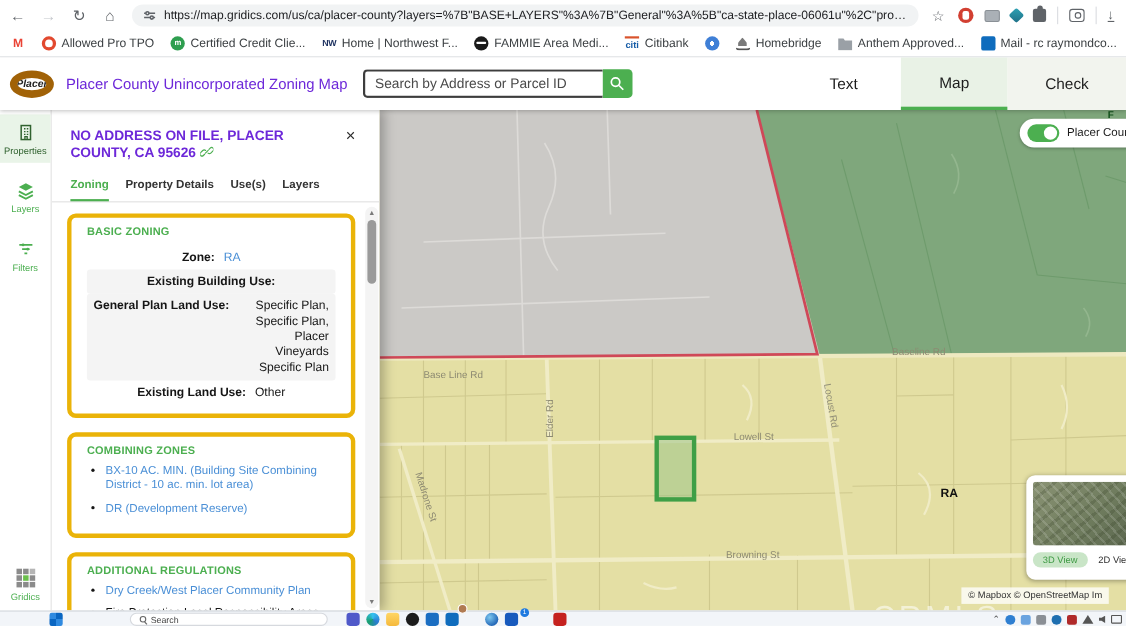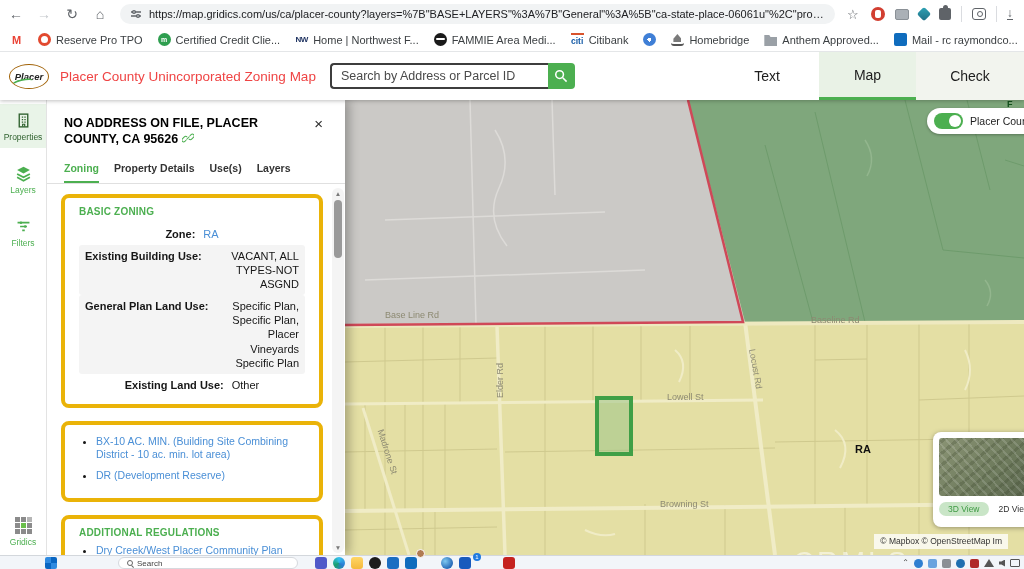--- a/index.html
+++ b/index.html
@@ -40,23 +40,23 @@
   .bk-citi { color:#155ba6; background:none; font-size:8.5px; font-weight:bold; text-transform:lowercase; border-top:2px solid #d9532c; border-radius:0; }
   .bk-flower { border-radius:50%; background:radial-gradient(circle at 50% 50%, #fff 0 2px, #3f7fd6 2px 6px); }
   .bk-home { background:none; border-bottom:2px solid #555; position:relative; }
   .bk-home::after { content:""; position:absolute; left:2px; top:1px; width:8px; height:8px; background:#7a7a7a; clip-path:polygon(50% 0,100% 60%,100% 100%,0 100%,0 60%); }
   .bk-folder { background:#9aa0a6; clip-path:polygon(0 15%,38% 15%,48% 30%,100% 30%,100% 100%,0 100%); border-radius:0; }
   .bk-outlook { background:#0f6cbd; border-radius:2px; }
   .bk-folder-end { width:14px; height:11px; background:#9aa0a6; clip-path:polygon(0 12%,40% 12%,50% 28%,100% 28%,100% 100%,0 100%); }
 
   
   .appheader { position:absolute; top:52px; left:0; right:0; height:48px; background:#fff; box-shadow:0 1px 4px rgba(0,0,0,.25); z-index:10; display:flex; align-items:center; }
-  .plogo { position:relative; margin-left:9px; width:40px; height:25px; border:1px solid #a16207; border-radius:50%; display:flex; align-items:center; justify-content:center; font-size:9.5px; font-weight:bold; font-style:italic; color:#222; background:#fff; overflow:hidden; flex:none; }
+  .plogo { position:relative; margin-left:9px; width:40px; height:25px; border:7px solid #a16207; border-radius:50%; display:flex; align-items:center; justify-content:center; font-size:9.5px; font-weight:bold; font-style:italic; color:#222; background:#fff; overflow:hidden; flex:none; }
   .plogo::after { content:""; position:absolute; left:1px; top:14px; width:22px; height:7px; border-top:2px solid #4caf50; border-radius:50%; transform:rotate(-14deg); }
-  .apptitle { margin-left:11px; font-size:13.5px; font-weight:500; color:#ef4444; white-space:nowrap; }
+  .apptitle { margin-left:11px; font-size:13.5px; font-weight:500; color:#6d28d9; white-space:nowrap; }
   .searchwrap { margin-left:14px; display:flex; align-items:center; height:26px; flex:none; }
   .searchbox { width:218px; height:26px; border:2px solid #3d3d3d; border-right:none; border-radius:4px 0 0 4px; font-size:12.5px; padding:0 9px; color:#222; font-family:"Liberation Sans",sans-serif; }
   .searchbox::placeholder { color:#4a4a4a; opacity:1; }
   .searchbtn { width:27px; height:26px; background:#4caf50; border:none; border-radius:0 4px 4px 0; display:flex; align-items:center; justify-content:center; }
   .htabs { margin-left:auto; display:flex; height:48px; }
   .htab { display:flex; align-items:center; justify-content:center; font-size:14px; color:#1d1d1d; height:48px; }
   .htab.t-text { width:104px; }
   .htab.t-map { width:97px; background:#e9f2e6; border-bottom:3px solid #4caf50; font-weight:500; }
   .htab.t-check { width:108px; background:#f2f4ee; }
 
@@ -66,21 +66,21 @@
   .sbitem.active { background:#e9f4e8; color:#30622f; margin-top:4px; }
   .sbitem svg { display:block; }
   .sbfooter { margin-top:auto; margin-bottom:8px; display:flex; flex-direction:column; align-items:center; gap:3px; font-size:8.5px; color:#4caf50; }
   .ggrid { width:17px; height:17px; display:grid; grid-template-columns:repeat(3,1fr); grid-template-rows:repeat(3,1fr); gap:1px; }
   .ggrid i { background:#8b8b8b; }
   .ggrid i.g { background:#6abf4b; }
   .ggrid i.lt { background:#b5b5b5; }
 
   
   .panel { position:absolute; left:47px; top:100px; width:298px; bottom:14px; background:#fff; box-shadow:4px 0 10px rgba(0,0,0,.28); z-index:5; overflow:hidden; }
-  .ptitle { padding:15px 34px 4px 17px; font-size:12.5px; font-weight:bold; color:#000000; line-height:1.3; }
+  .ptitle { padding:15px 34px 4px 17px; font-size:12.5px; font-weight:bold; color:#6d28d9; line-height:1.3; }
   .linkic { display:inline-block; vertical-align:-1px; margin-left:4px; }
   .pclose { position:absolute; top:16px; right:22px; font-size:15px; color:#2b2b2b; line-height:1; }
   .ptabs { display:flex; gap:15px; padding:9px 17px 0; border-bottom:1px solid #e0e0e0; font-size:10.5px; font-weight:bold; color:#333; }
   .ptab { padding-bottom:7px; border-bottom:2px solid transparent; }
   .ptab.active { color:#4caf50; border-bottom-color:#4caf50; }
   .pscroll { position:absolute; top:87px; bottom:0; left:0; right:14px; overflow:hidden; padding-top:7px; }
   .card { border:4px solid #eab308; border-radius:8px; margin:0 8px 13px 14px; padding:8px 14px; background:#fff; }
   .chead { color:#4caf50; font-weight:bold; font-size:10px; margin-bottom:6px; letter-spacing:.2px; }
   .zrow { display:flex; justify-content:center; gap:8px; padding:4px 6px; font-size:11px; line-height:1.28; border-radius:3px; align-items:flex-start; }
   .zrow.shaded { background:#f4f4f4; }
@@ -176,21 +176,21 @@
       <span class="dl">↓</span>
     </div>
   </div>
 
   <div class="bookmarks">
     <div class="bkitem">
         <span class="bkic bk-gmail">M</span>
       </div>
     <div class="bkitem">
         <span class="bkic bk-rocket"></span>
-        <span class="bklabel">Reserve Pro TPO</span>
+        <span class="bklabel">Allowed Pro TPO</span>
       </div>
     <div class="bkitem">
         <span class="bkic bk-ccc">m</span>
         <span class="bklabel">Certified Credit Clie...</span>
       </div>
     <div class="bkitem">
         <span class="bkic bk-nw">NW</span>
         <span class="bklabel">Home | Northwest F...</span>
       </div>
     <div class="bkitem">
@@ -302,21 +302,21 @@
       </g>
       <g stroke="#93b68e" stroke-width="1.5" fill="none">
         <path d="M520,40 q12,18 2,36"></path>
           <path d="M640,180 q10,12 2,26"></path>
       </g>
       <line x1="0" y1="226" x2="679" y2="222" stroke="#eee9c0" stroke-width="4"></line>
       <polyline points="0,225 398,222 343,0" fill="none" stroke="#cf4858" stroke-width="2.5"></polyline>
       <rect x="252" y="298" width="34" height="56" fill="#9dc489" fill-opacity="0.55" stroke="#3f9f46" stroke-width="4"></rect>
     </svg>
 
-    <span class="mlabel" style="left:40px;top:210px">Base Line Rd</span>
+    <span class="mlabel" style="left:40px;top:236px">Base Line Rd</span>
     <span class="mlabel" style="left:466px;top:215px">Baseline Rd</span>
     <span class="mlabel ml-elder" style="left:150px;top:298px">Elder Rd</span>
     <span class="mlabel ml-locust" style="left:412px;top:248px">Locust Rd</span>
     <span class="mlabel" style="left:322px;top:292px">Lowell St</span>
     <span class="mlabel ml-madrone" style="left:40px;top:328px">Madrone St</span>
     <span class="mlabel" style="left:315px;top:399px">Browning St</span>
     <span class="mlabel ml-ra" style="left:510px;top:343px">RA</span>
     <span class="mlabel ml-f" style="left:662px;top:-1px">F</span>
 
     <div class="ctl-pill">
@@ -393,33 +393,33 @@
 
     <div class="pscroll">
       <div class="card">
         <div class="chead">BASIC ZONING</div>
         <div class="zrow">
           <span class="zlabel">Zone:</span>
           <span class="zvalue link">RA</span>
         </div>
         <div class="zrow shaded">
           <span class="zlabel">Existing Building Use:</span>
-          <span class="zvalue">VACANT, ALL TYPES-NOT ASGND</span>
         </div>
         <div class="zrow shaded">
           <span class="zlabel">General Plan Land Use:</span>
           <span class="zvalue">Specific Plan, Specific Plan, Placer Vineyards Specific Plan</span>
         </div>
         <div class="zrow">
           <span class="zlabel">Existing Land Use:</span>
           <span class="zvalue">Other</span>
         </div>
       </div>
 
       <div class="card">
+        <div class="chead">COMBINING ZONES</div>
         <ul class="blist">
           <li><span class="link">BX-10 AC. MIN. (Building Site Combining District - 10 ac. min. lot area)</span></li>
           <li><span class="link">DR (Development Reserve)</span></li>
         </ul>
       </div>
 
       <div class="card">
         <div class="chead">ADDITIONAL REGULATIONS</div>
         <ul class="blist">
           <li><span class="link">Dry Creek/West Placer Community Plan</span></li>

